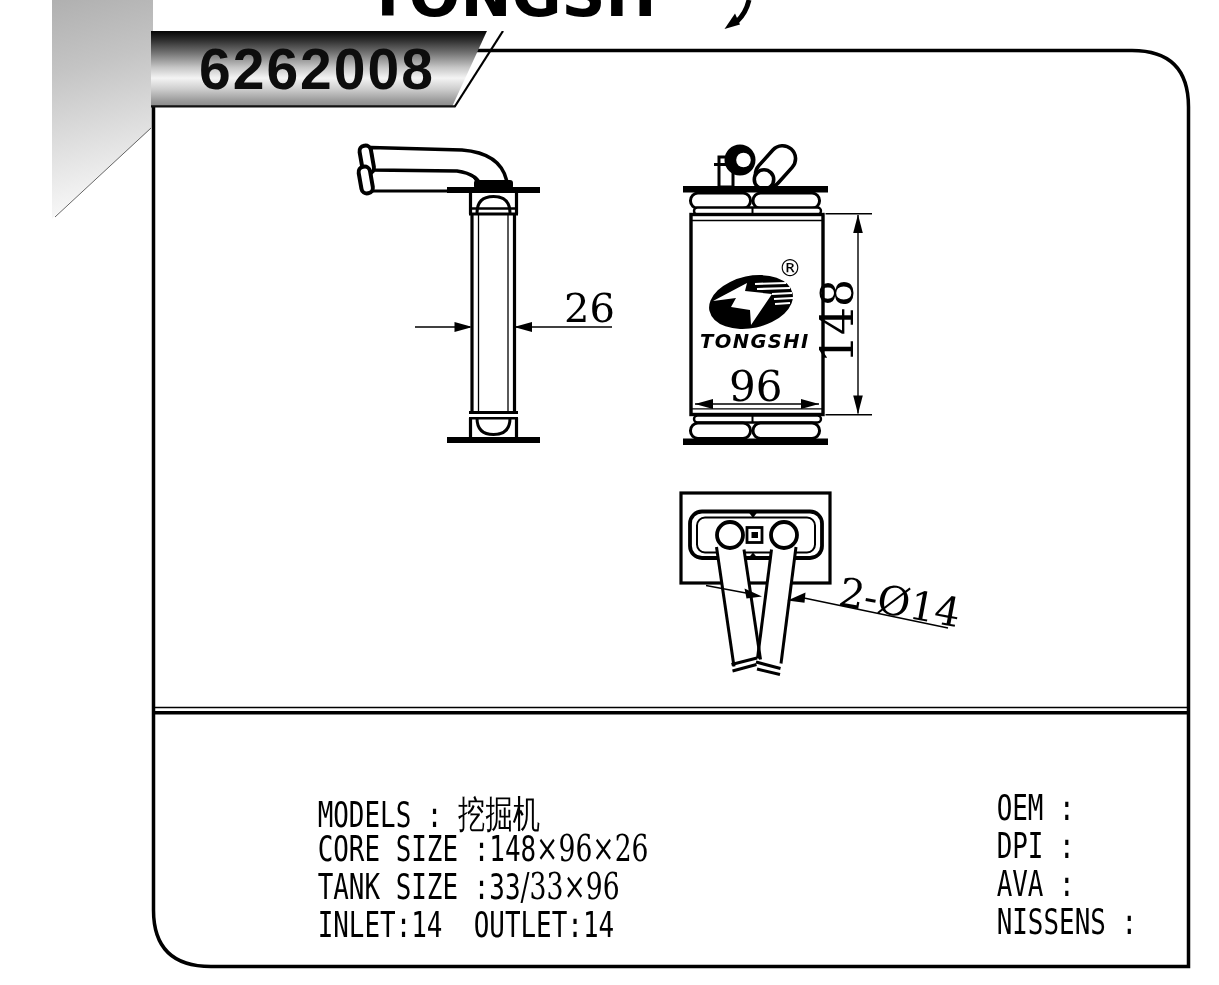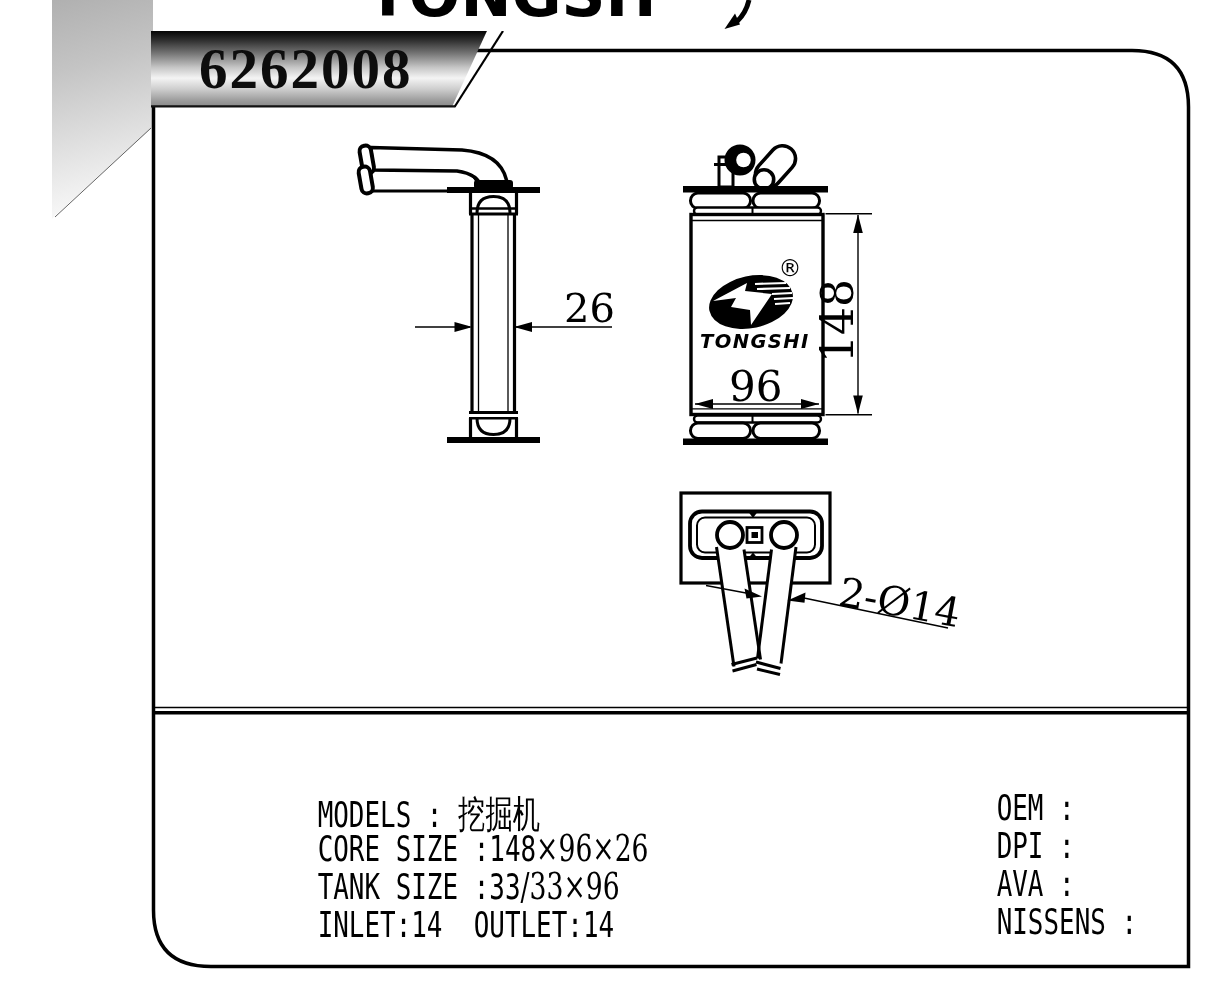--- a/index.html
+++ b/index.html
@@ -15,21 +15,21 @@
   .masthead{position:absolute;left:367px;top:0;width:292px;height:18px;overflow:hidden;z-index:2;}
   .masthead span{display:block;font-family:"DejaVu Sans",sans-serif;font-weight:bold;
     font-size:61px;line-height:61px;margin-top:-36px;letter-spacing:0px;color:#000;}
   
   .banner{position:absolute;left:151px;top:31px;width:357px;height:76px;z-index:3;}
   .banner-bg{position:absolute;left:0;top:0;width:100%;height:100%;
     background:linear-gradient(180deg,#050505 0%,#2e2e2e 12%,#6f6f6f 28%,#c6c6c6 48%,#f4f4f4 62%,#cfcfcf 76%,#9a9a9a 92%,#878787 100%);
     clip-path:polygon(0 0,94.1% 0,84.3% 100%,0 100%);}
   .banner-edge{position:absolute;left:0;top:0;}
   .banner-text{position:absolute;left:48px;top:0;line-height:76px;
-    font-family:Liberation Serif, serif;font-weight:700;
+    font-family:Liberation Sans, sans-serif;font-weight:700;
     font-size:57px;letter-spacing:2px;color:#0d0d0d;}
   
   .spec-line{position:absolute;white-space:pre;transform:scaleX(0.72);transform-origin:0 50%;
     font-family:"DejaVu Sans Mono","Liberation Mono",monospace;font-size:36px;color:#000;z-index:2;}
   .spec-line .sr{font-family:"DejaVu Serif","Liberation Serif",serif;font-size:37px;}
   .spec-line .cjk{font-size:38px;}
   .dim{font-family:"DejaVu Serif","Liberation Serif",serif;fill:#000;}
   .logo-text{font-family:"DejaVu Sans",sans-serif;font-weight:bold;font-style:italic;
     font-size:19.5px;letter-spacing:1.4px;fill:#000;}
 </style>

